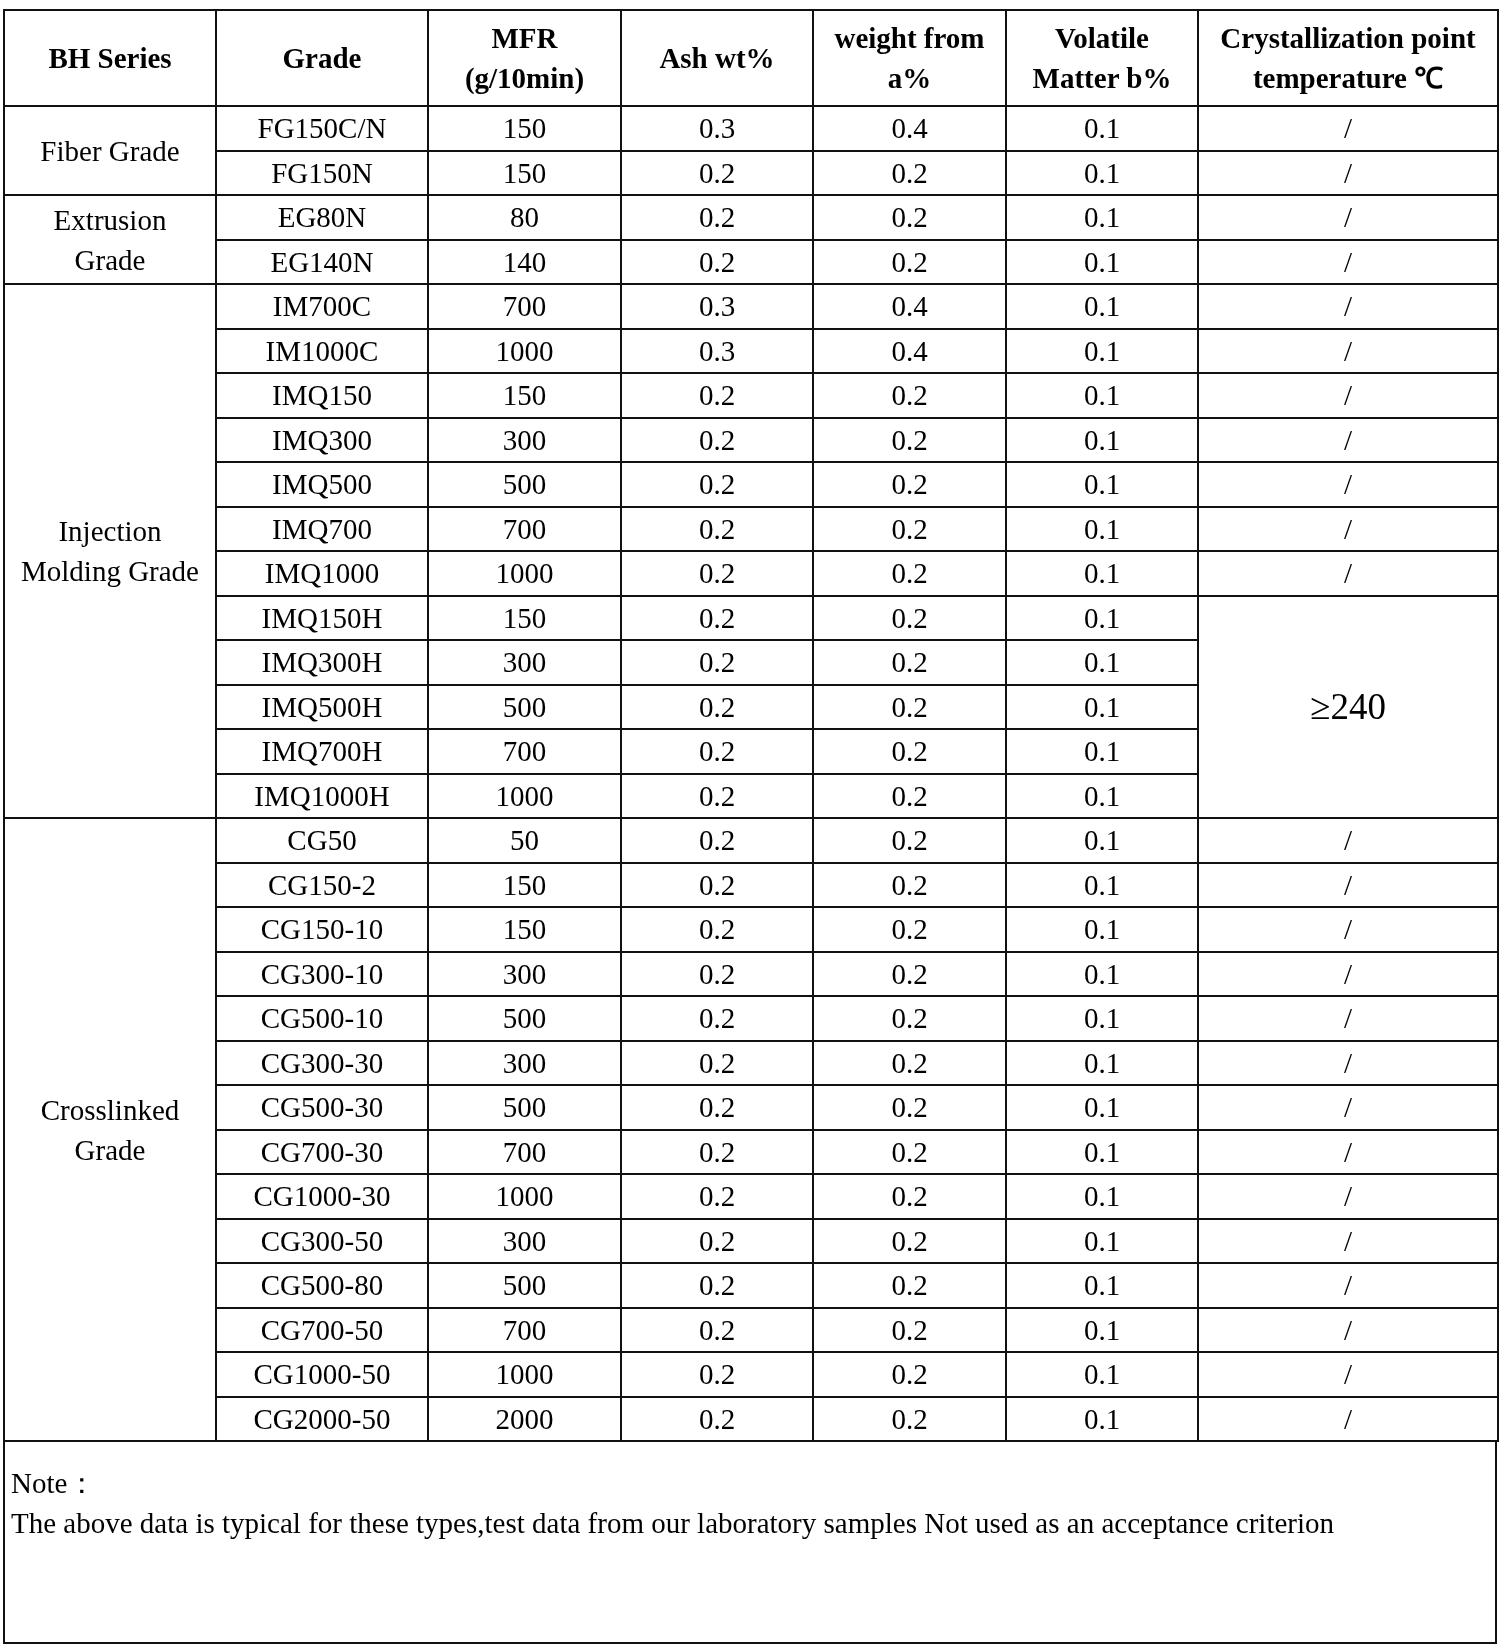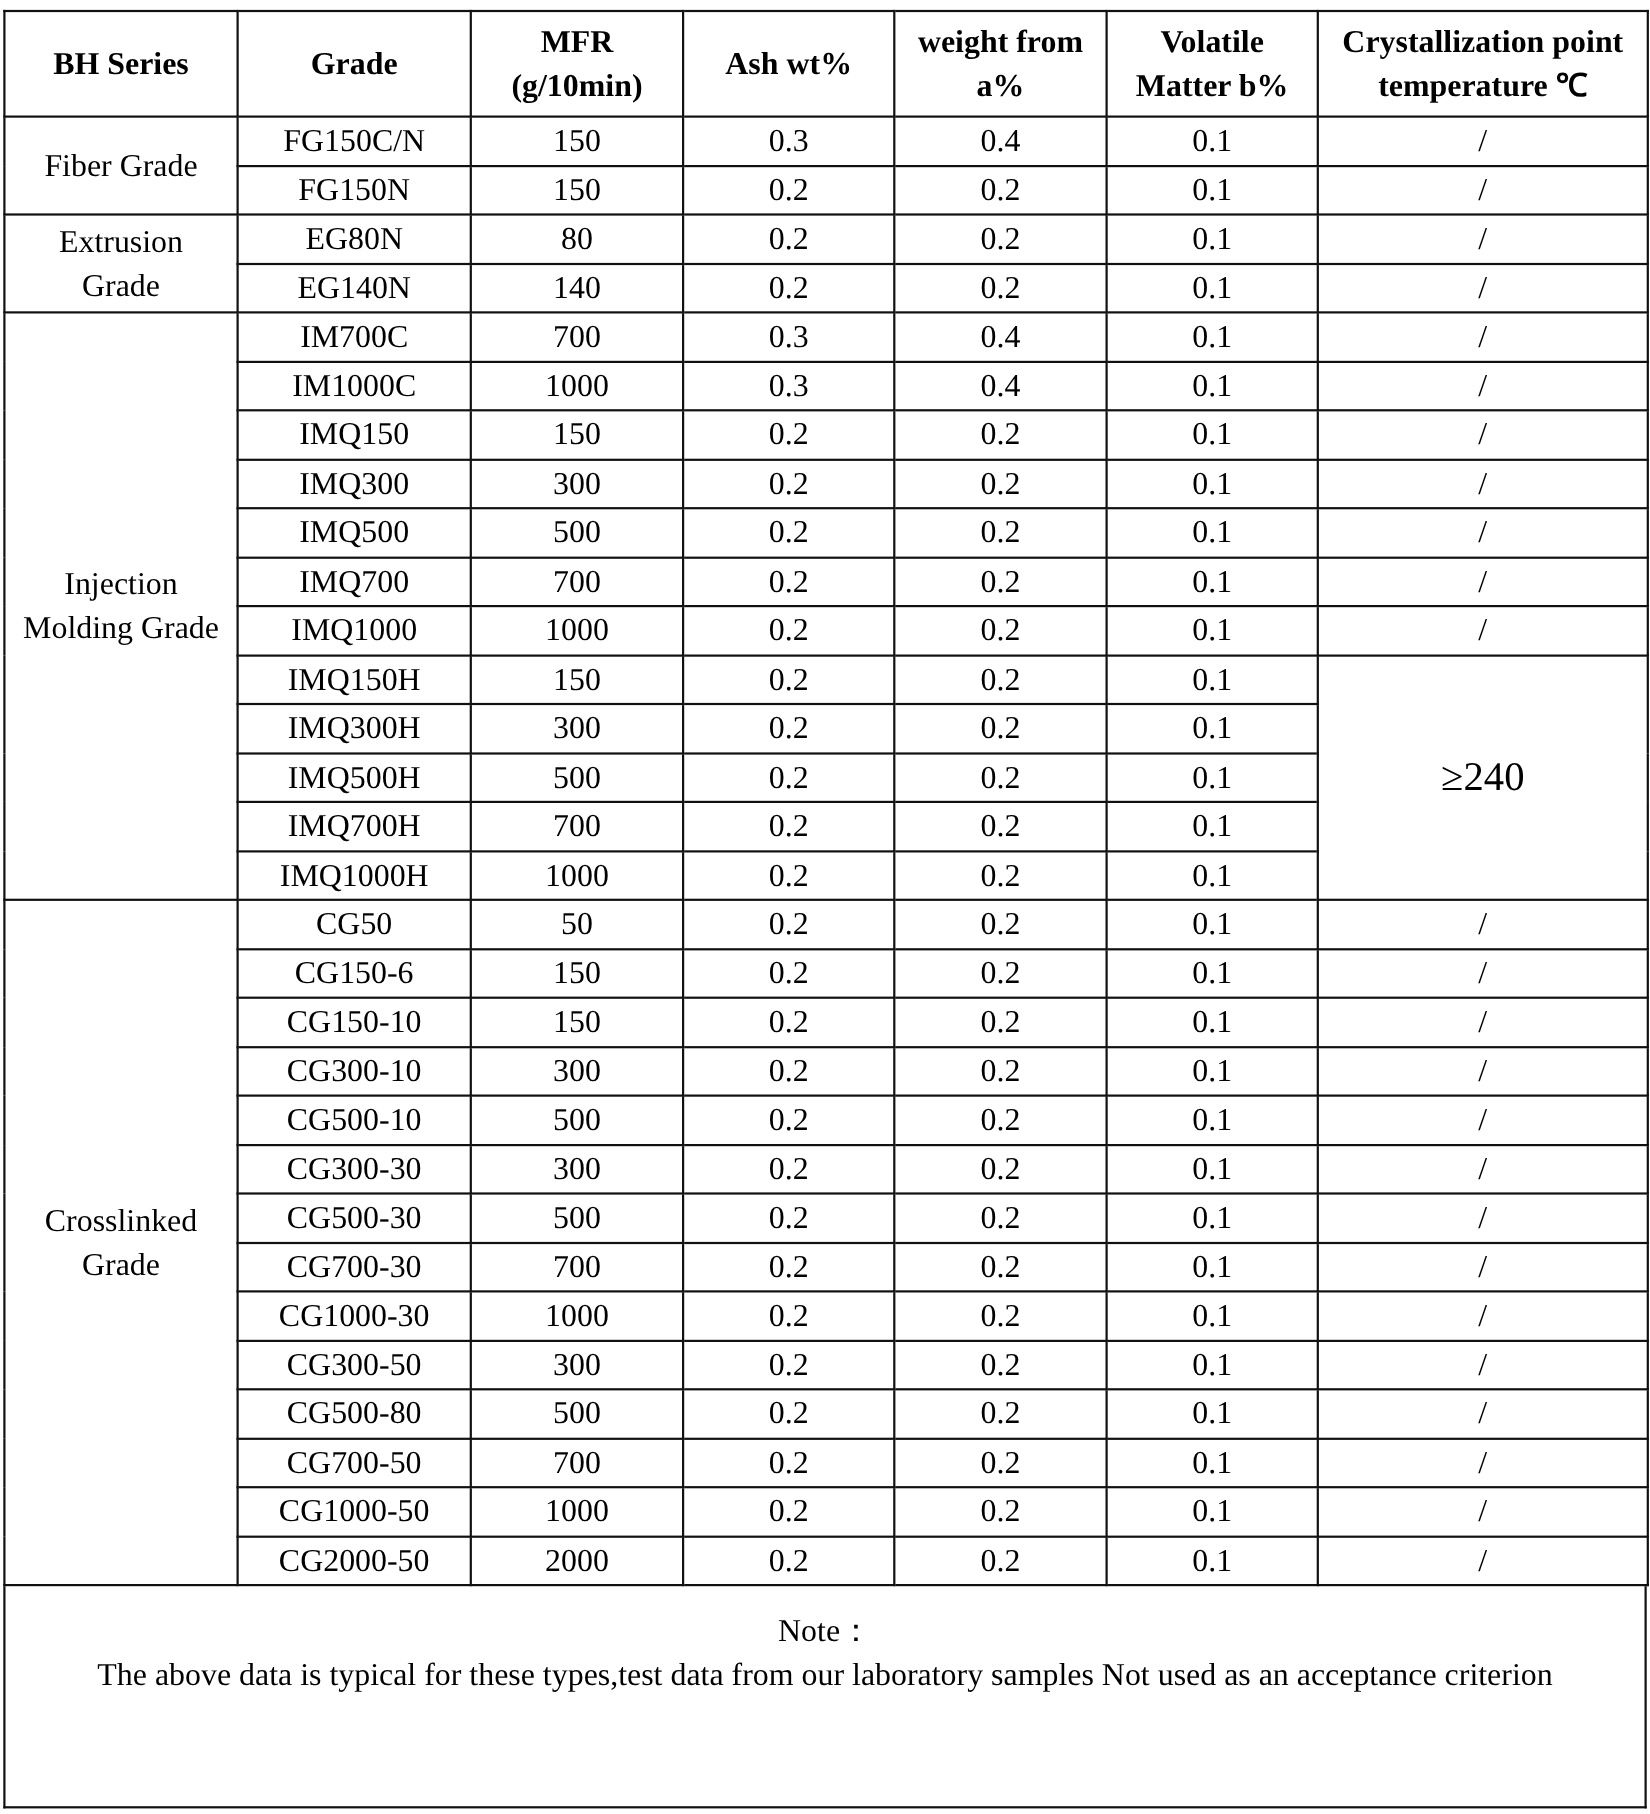--- a/index.html
+++ b/index.html
@@ -5,21 +5,21 @@
   html, body { margin: 0; padding: 0; background: #ffffff; }
   body { width: 1500px; height: 1649px; position: relative; font-family: "Liberation Serif", serif; color: #000; }
   .wrap { position: absolute; left: 3px; top: 9px; width: 1494px; }
   table { border-collapse: collapse; width: 1494px; table-layout: fixed; }
   td, th { border: 2.5px solid #111; text-align: center; vertical-align: middle; padding: 0; }
   th { font-weight: bold; font-size: 29px; line-height: 40px; height: 94px; }
   td { font-size: 29px; height: 42.5px; line-height: 36px; }
   td.series { line-height: 40px; }
   td.ge { font-size: 37px; }
   .notes { border: 2.5px solid #111; border-top: none; padding: 22px 6px 16px 6px; font-size: 29px; line-height: 39.5px; height: 202px; box-sizing: border-box; }
-  .notes div { white-space: nowrap; text-align: center; }
+  .notes div { white-space: nowrap; }
 </style>
 </head>
 <body>
 
 <div class="wrap">
   <table>
     <colgroup>
       <col style="width:212px">
         <col style="width:212px">
         <col style="width:193px">
@@ -174,21 +174,21 @@
       <tr>
         <td class="series" rowspan="14"><span>Crosslinked</span><br><span>Grade</span></td>
         <td>CG50</td>
         <td>50</td>
         <td>0.2</td>
         <td>0.2</td>
         <td>0.1</td>
         <td>/</td>
       </tr>
       <tr>
-        <td>CG150-6</td>
+        <td>CG150-2</td>
         <td>150</td>
         <td>0.2</td>
         <td>0.2</td>
         <td>0.1</td>
         <td>/</td>
       </tr>
       <tr>
         <td>CG150-10</td>
         <td>150</td>
         <td>0.2</td>

